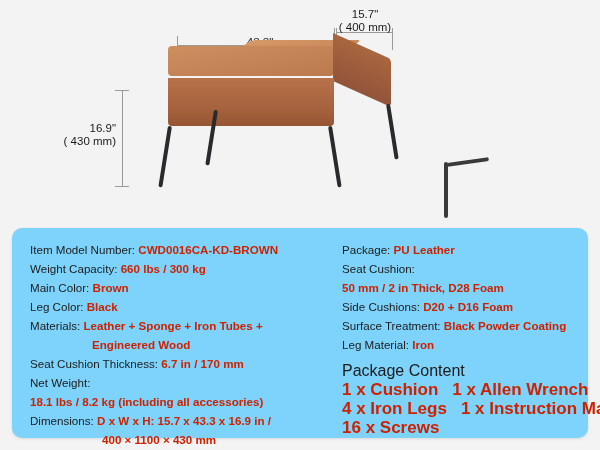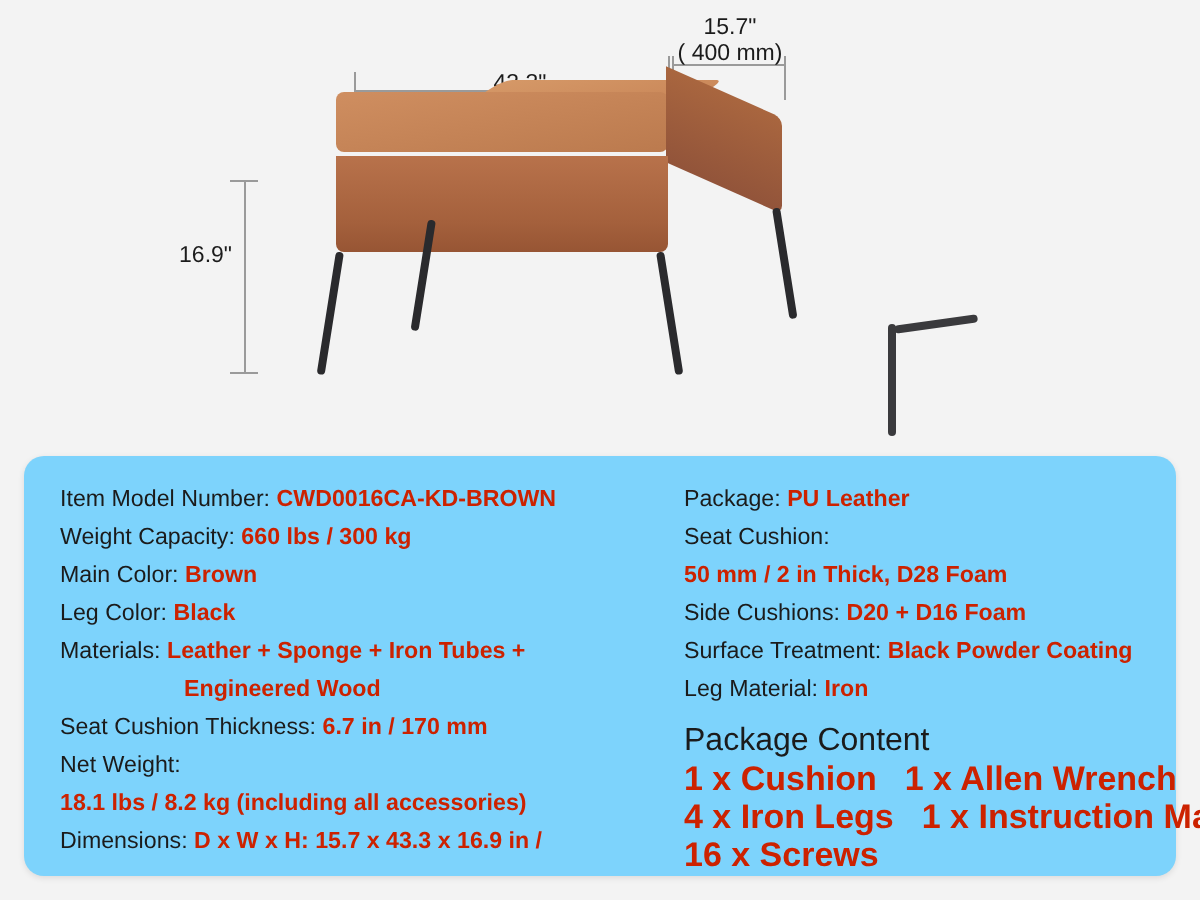--- a/index.html
+++ b/index.html
@@ -163,20 +163,21 @@
   <div class="dim-label" style="left:330px; top:8px; width:70px;">
     <div>15.7"</div>
     <div>( 400 mm)</div>
   </div>
 
   <div class="gline v" style="left:122px; top:90px; height:96px;"></div>
   <div class="gline h" style="left:115px; top:90px; width:14px;"></div>
   <div class="gline h" style="left:115px; top:186px; width:14px;"></div>
   <div class="dim-label" style="left:32px; top:122px; width:84px; text-align:right;">
     <div>16.9"</div>
+    <div>( 430 mm)</div>
   </div>
 
   <div>
     <div class="top-quad"></div>
     <div class="top-surface"></div>
     <div class="bench-side"></div>
     <div class="bench-front"></div>
 
     <div class="leg" style="left:168px; top:126px; height:62px; transform:rotate(9deg); transform-origin: top center;"></div>
     <div class="leg" style="left:328px; top:126px; height:62px; transform:rotate(-9deg); transform-origin: top center;"></div>
@@ -223,20 +224,21 @@
 
       <div class="spec-row">
         <span class="lbl">Net Weight:</span>
       </div>
       <div class="cont-line">18.1 lbs / 8.2 kg (including all accessories)</div>
 
       <div class="spec-row">
         <span class="lbl">Dimensions:</span>
         <span class="val">D x W x H: 15.7 x 43.3 x 16.9 in /</span>
       </div>
+      <div class="cont-line" style="padding-left:72px;">400 × 1100 × 430 mm</div>
     </div>
 
     <div class="col col-right">
       <div class="spec-row">
         <span class="lbl">Package:</span>
         <span class="val">PU Leather</span>
       </div>
       <div class="spec-row">
         <span class="lbl">Seat Cushion:</span>
       </div>

